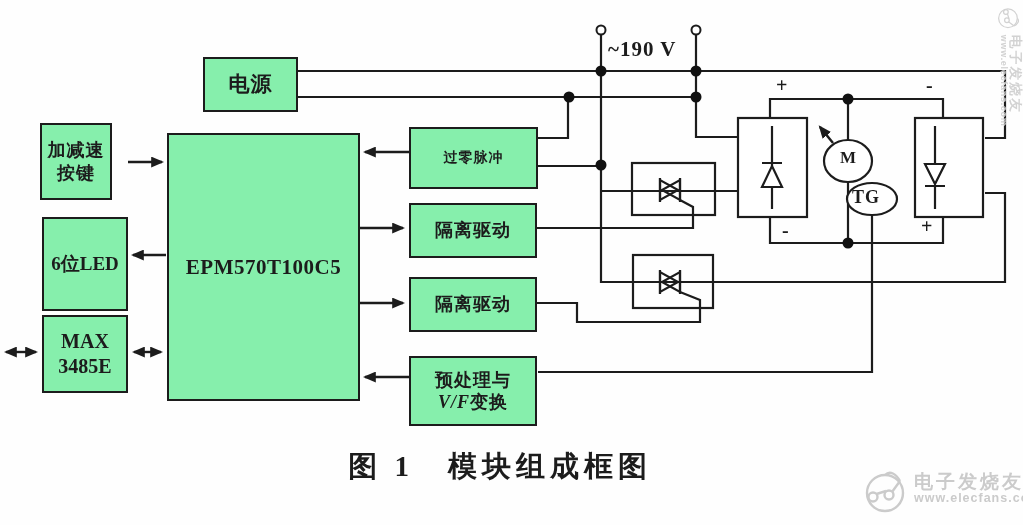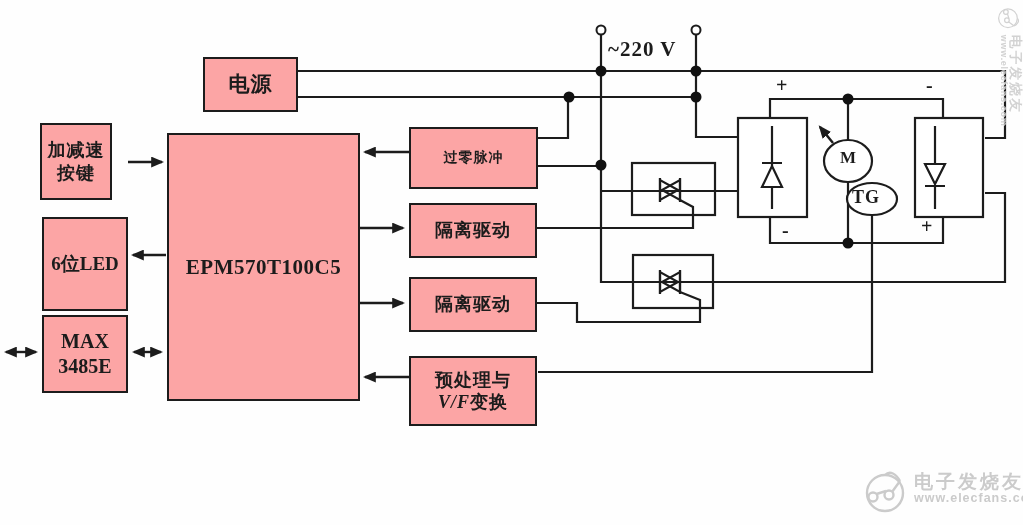--- a/index.html
+++ b/index.html
@@ -2,21 +2,21 @@
 <html><head>
 <meta charset="utf-8">
 <style>
   html,body{margin:0;padding:0;background:#ffffff;}
   #stage{
     position:relative;width:1023px;height:525px;background:#fefefe;overflow:hidden;
     font-family:"Liberation Serif","DejaVu Serif",serif;color:#1c1c1c;
   }
   #wires{position:absolute;left:0;top:0;z-index:1;}
   .box{
-    position:absolute;z-index:2;background:#fca5a5;border:2px solid #1c1c1c;
+    position:absolute;z-index:2;background:#86efac;border:2px solid #1c1c1c;
     display:flex;flex-direction:column;align-items:center;justify-content:center;
     text-align:center;line-height:1.25;box-sizing:border-box;
   }
   .cjk{font-weight:600;letter-spacing:1px;}
   .lbl{position:absolute;z-index:3;background:transparent;}
   .pol{font-size:20px;font-weight:700;}
   #caption{
     position:absolute;left:250px;top:447px;width:500px;z-index:3;text-align:center;
     font-size:29px;font-weight:700;letter-spacing:5px;white-space:nowrap;
   }
@@ -160,30 +160,33 @@
     <div>隔离驱动</div>
   </div>
 
   <div class="box cjk" style="left:409px;top:356px;width:128px;height:70px;font-size:18px;">
     <div>预处理与</div>
     <div>
       <span style="font-style:italic;font-weight:700;text-align:right;">V/F</span><span>变换</span>
     </div>
   </div>
 
-  <div class="lbl" style="left:608px;top:37px;font-size:21px;font-weight:600;letter-spacing:1px;">~220 V</div>
+  <div class="lbl" style="left:608px;top:37px;font-size:21px;font-weight:600;letter-spacing:1px;">~190 V</div>
 
   <div class="lbl pol" style="left:776px;top:74px;">+</div>
   <div class="lbl pol" style="left:926px;top:74px;">-</div>
   <div class="lbl pol" style="left:782px;top:219px;">-</div>
   <div class="lbl pol" style="left:921px;top:215px;">+</div>
 
   <div class="lbl" style="left:836px;top:148px;width:24px;text-align:center;font-size:17px;font-weight:700;">M</div>
   <div class="lbl" style="left:852px;top:187px;width:40px;text-align:left;font-size:18px;font-weight:700;letter-spacing:1px;">TG</div>
 
+  <div id="caption">
+    <span>图 1</span><span class="gap"></span><span>模块组成框图</span>
+  </div>
 
   <div class="wm" id="wm-bottom">
     <svg width="46" height="50" viewBox="0 0 46 50">
       <g stroke="#cbcbcb" stroke-width="2.4" fill="none">
         <circle cx="23" cy="29" r="18"></circle>
         <circle cx="11" cy="33" r="4.5"></circle>
         <circle cx="27" cy="31" r="4.5"></circle>
         <path d="M14.5,30 L24,27 M30,28 L38,17 M38,17 C34,10 28,6 23,11"></path>
       </g>
     </svg>

